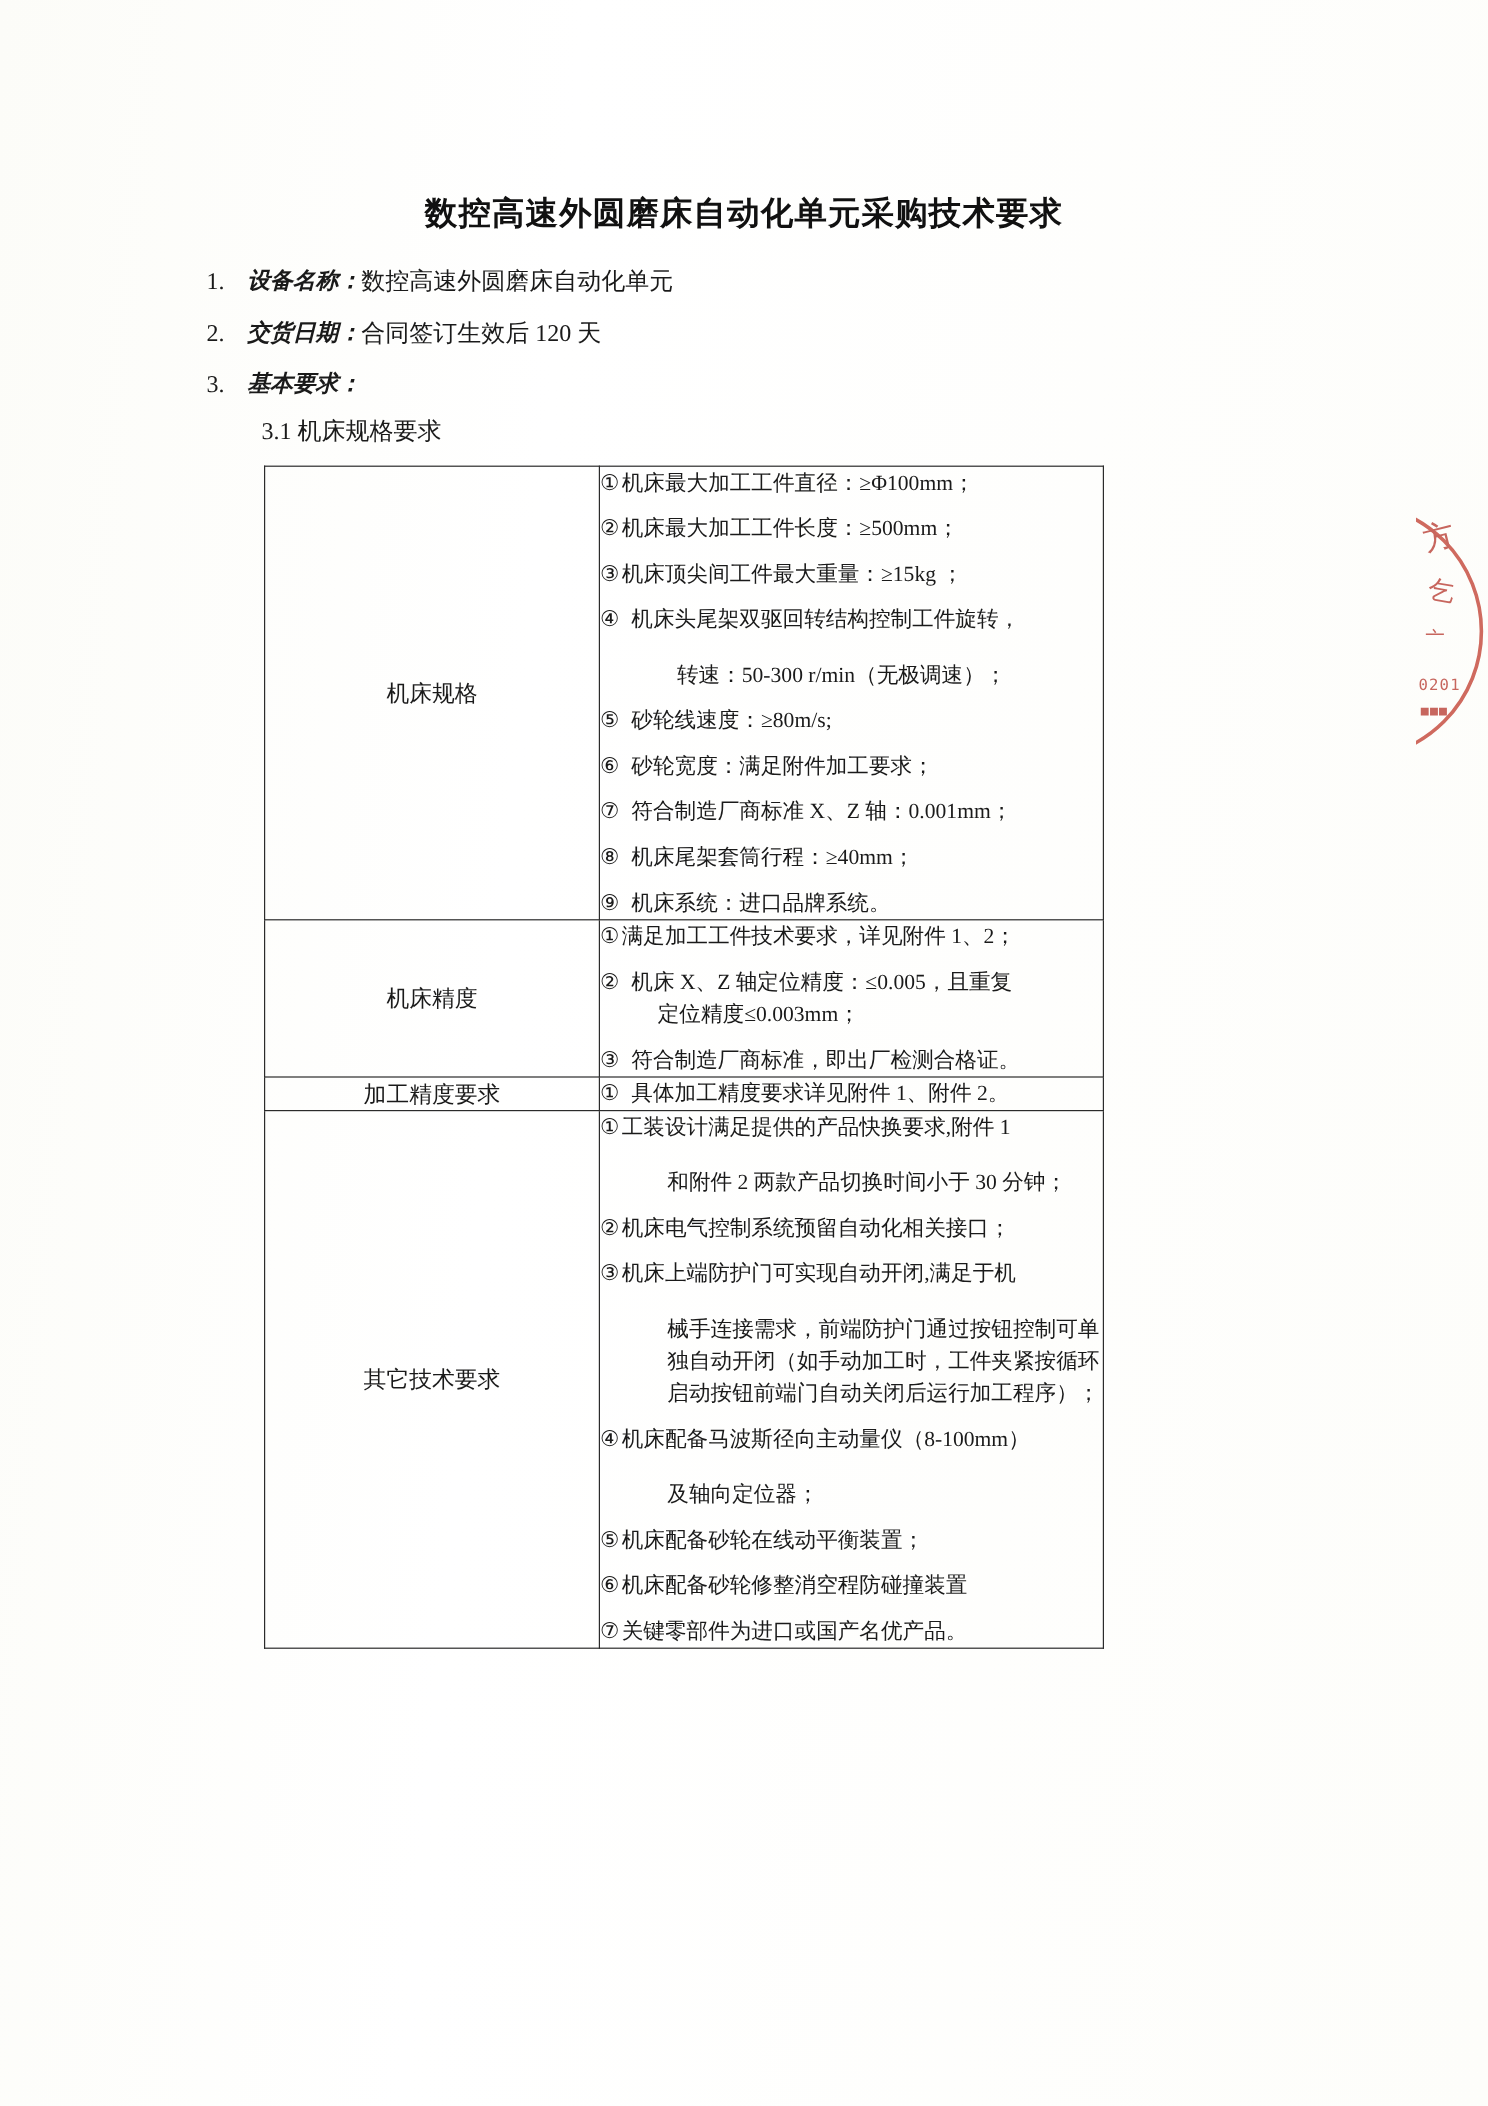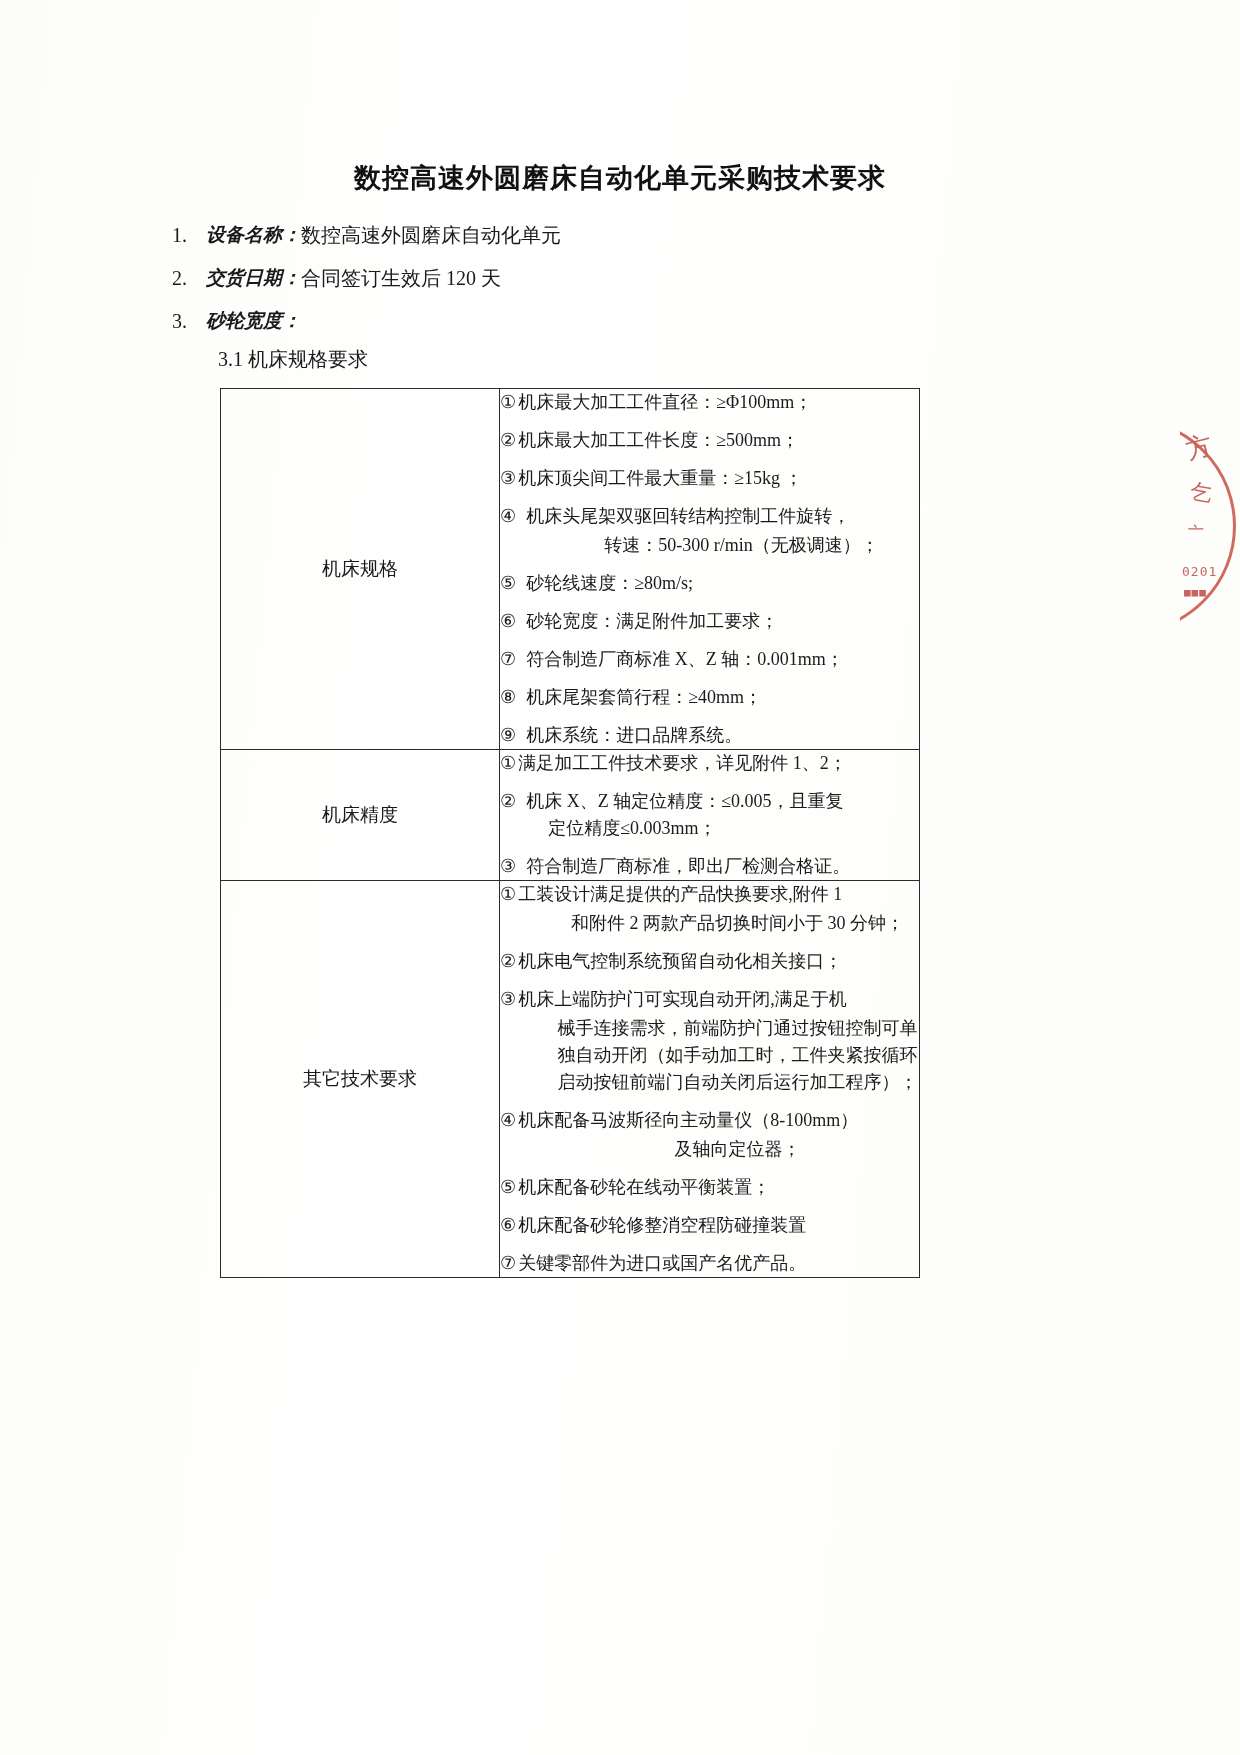--- a/index.html
+++ b/index.html
@@ -112,22 +112,21 @@
     flex: 0 0 auto;
     margin-right: 2px;
   }
   .line .mk.wide { margin-right: 10px; }
   .line .tx {
     flex: 1 1 auto;
   }
   .cont {
     display: block;
     padding-left: 38px;
-    margin-top: 2px;
-    text-align: center;
+    margin-top: 19px;
   }
   .cont2 {
     display: block;
     padding-left: 22px;
   }
   
   .stamp {
     position: absolute;
     right: 0px;
     top: 418px;
@@ -205,21 +204,21 @@
       <span class="label">设备名称：</span>
       <span class="value">数控高速外圆磨床自动化单元</span>
     </div>
     <div class="num-item">
       <span class="num">2.</span>
       <span class="label">交货日期：</span>
       <span class="value">合同签订生效后 120 天</span>
     </div>
     <div class="num-item">
       <span class="num">3.</span>
-      <span class="label">砂轮宽度：</span>
+      <span class="label">基本要求：</span>
       <span class="value"></span>
     </div>
   </div>
 
   <div class="sub-head">3.1 机床规格要求</div>
 
   <table class="spec">
     <tbody>
       <tr>
         <td class="cat">机床规格</td>
@@ -280,20 +279,29 @@
               <span class="cont2">定位精度≤0.003mm；</span>
             </span>
           </div>
           <div class="line">
             <span class="mk wide">③</span>
             <span class="tx">符合制造厂商标准，即出厂检测合格证。</span>
           </div>
         </td>
       </tr>
 
+      <tr>
+        <td class="cat">加工精度要求</td>
+        <td class="body">
+          <div class="line">
+            <span class="mk wide">①</span>
+            <span class="tx">具体加工精度要求详见附件 1、附件 2。</span>
+          </div>
+        </td>
+      </tr>
 
       <tr>
         <td class="cat">其它技术要求</td>
         <td class="body">
           <div class="line">
             <span class="mk">①</span>
             <span class="tx">
               <span>工装设计满足提供的产品快换要求,附件 1</span>
               <span class="cont">和附件 2 两款产品切换时间小于 30 分钟；</span>
             </span>

